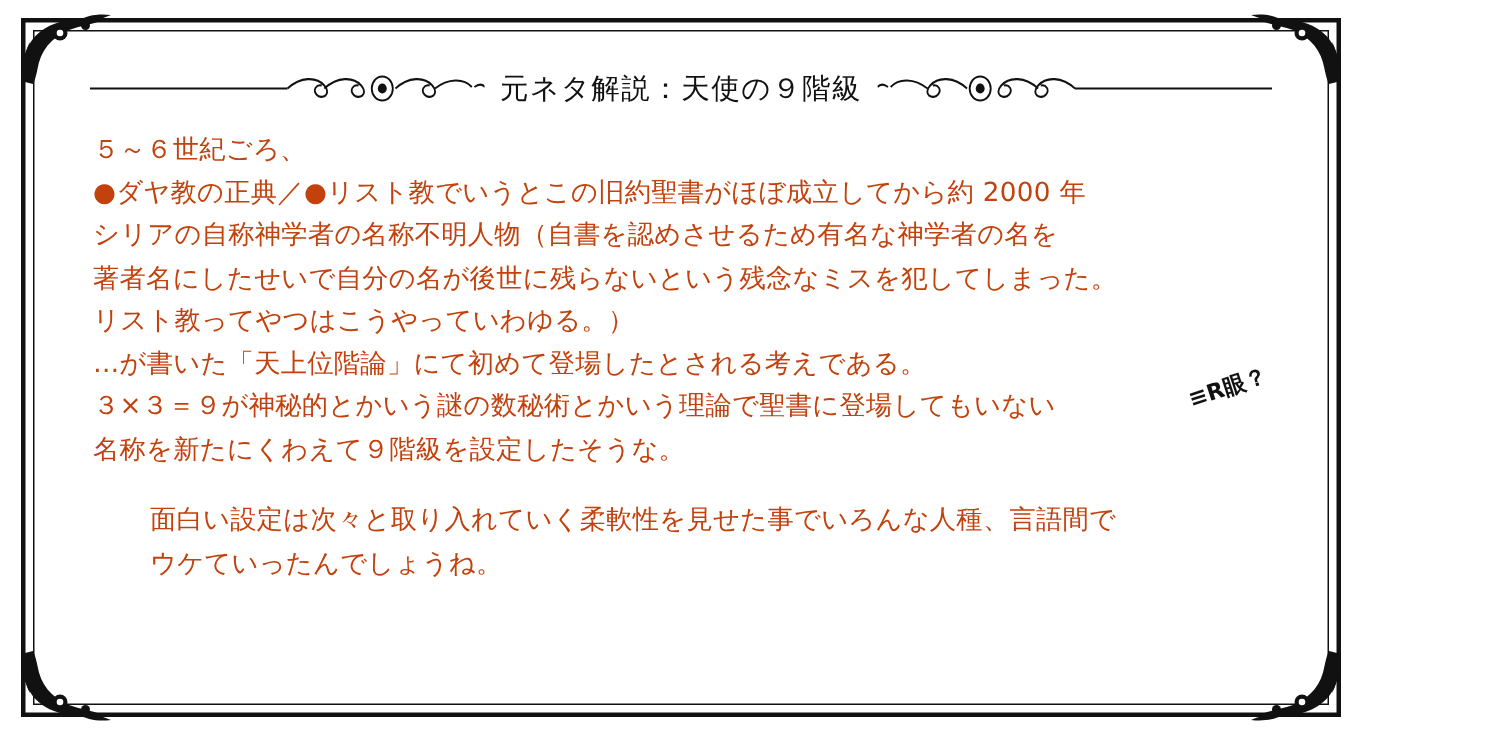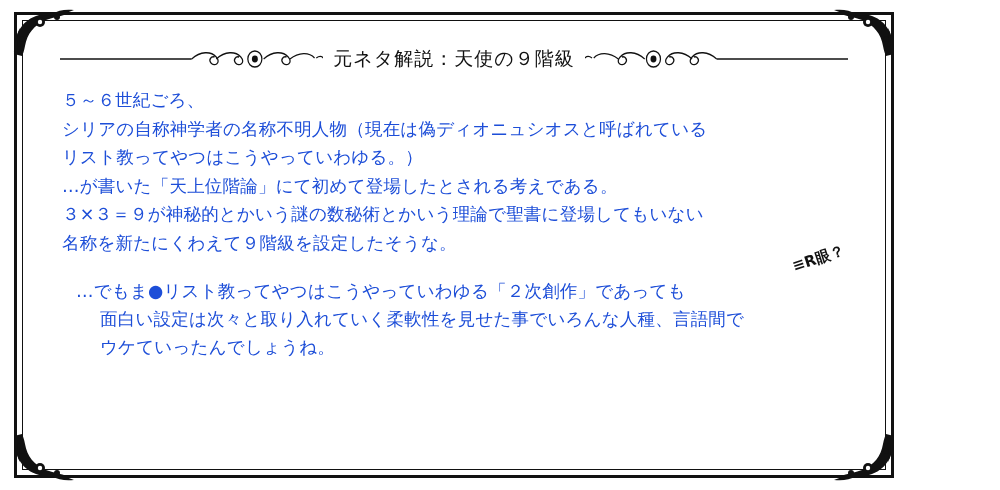--- a/index.html
+++ b/index.html
@@ -77,21 +77,21 @@
     white-space: nowrap;
     font-family: "DejaVu Sans", sans-serif;
   }
 
   
   .body-block {
     position: absolute;
     left: 62px;
     right: 50px;
     top: 86px;
-    color: #1d4ed8;
+    color: #c2410c;
     font-family: "DejaVu Sans", sans-serif;
     font-size: 17.5px;
     line-height: 28.5px;
     letter-spacing: 0.2px;
   }
   .body-block p {
     margin: 0;
     white-space: pre-wrap;
   }
   .para-gap { height: 20px; }
@@ -201,30 +201,31 @@
         <circle cx="78" cy="10" r="3.4" fill="#111111" stroke="none"></circle>
         <path d="M68 10 C58 2 46 2 40 8 C34 14 42 18 46 14 C49 11 46 7 42 8" stroke="#111111"></path>
         <path d="M38 10 C28 3 16 3 10 9" stroke="#111111"></path>
         <path d="M8 9 C5 7 2 7 0 9" stroke="#111111"></path>
       </svg>
     </div>
   </div>
 
   <div class="body-block">
     <p>５～６世紀ごろ、</p>
-    <p>シリアの自称神学者の名称不明人物（現在は偽ディオニュシオスと呼ばれている</p>
+    <p>●ダヤ教の正典／●リスト教でいうとこの旧約聖書がほぼ成立してから約 2000 年</p>
+    <p>シリアの自称神学者の名称不明人物（自書を認めさせるため有名な神学者の名を</p>
+    <p>著者名にしたせいで自分の名が後世に残らないという残念なミスを犯してしまった。</p>
     <p>リスト教ってやつはこうやっていわゆる。）</p>
     <p>…が書いた「天上位階論」にて初めて登場したとされる考えである。</p>
     <p>３×３＝９が神秘的とかいう謎の数秘術とかいう理論で聖書に登場してもいない</p>
     <p>名称を新たにくわえて９階級を設定したそうな。</p>
 
     <div class="para-gap"></div>
 
     <div class="indent-block">
-      <p class="hang">…でもま●リスト教ってやつはこうやっていわゆる「２次創作」であっても</p>
       <p class="cont">面白い設定は次々と取り入れていく柔軟性を見せた事でいろんな人種、言語間で</p>
       <p class="cont">ウケていったんでしょうね。</p>
     </div>
   </div>
 
   <div class="sidenote">
     <span class="mark">≡R眼？</span>
   </div>
 
 </div>

